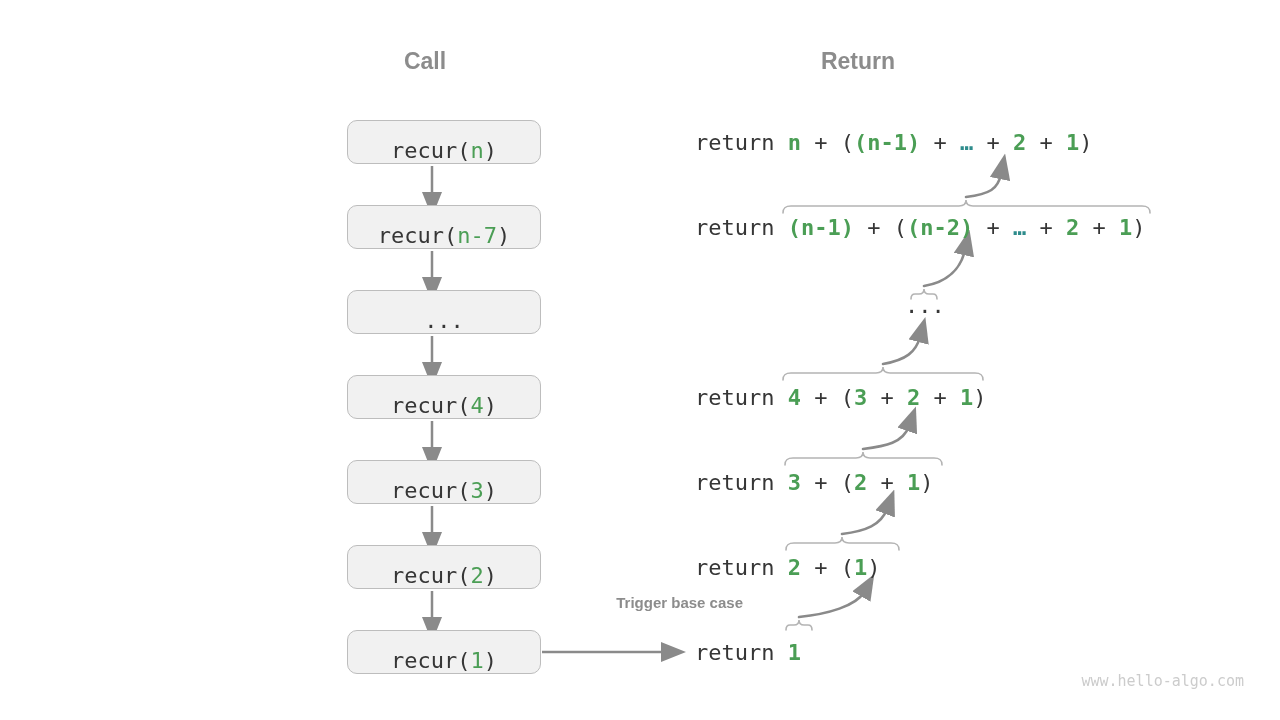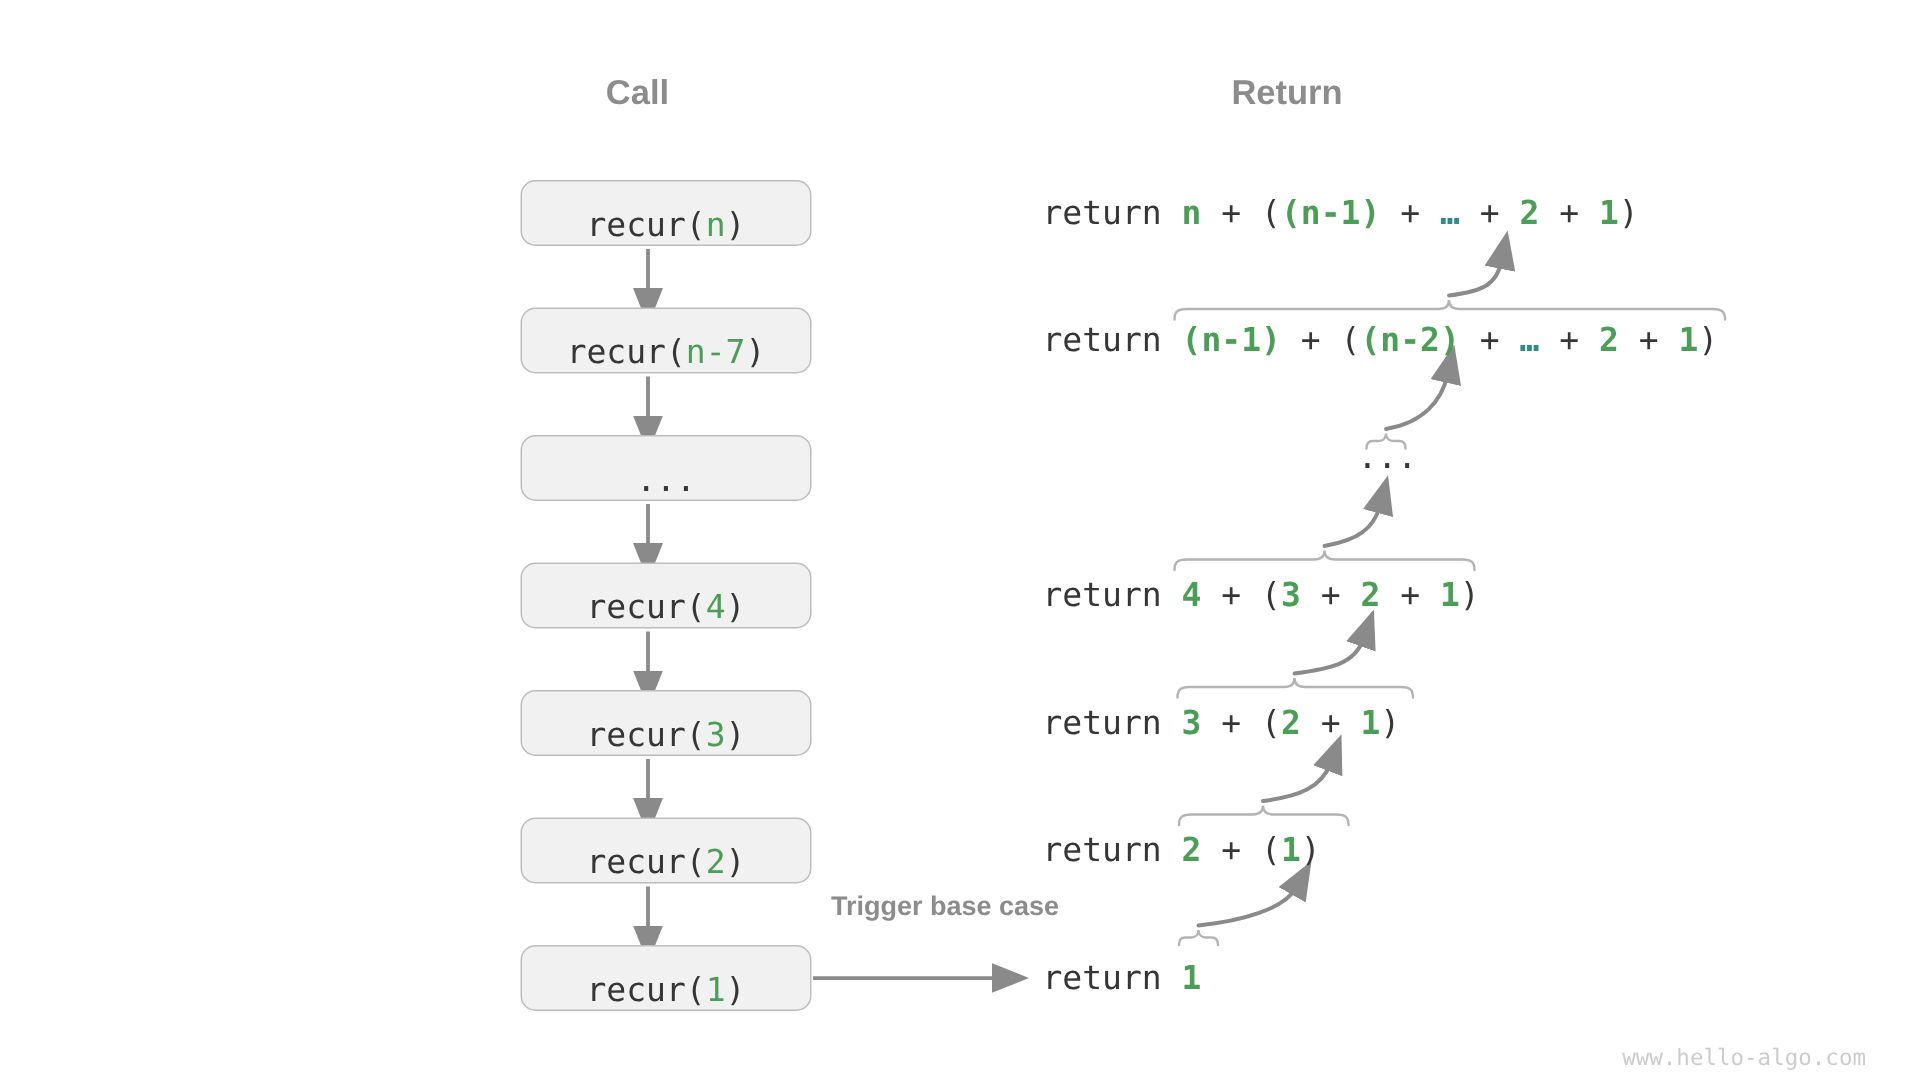--- a/index.html
+++ b/index.html
@@ -24,26 +24,26 @@
     display:flex;align-items:center;
     font-size:22px;color:var(--dark);white-space:pre;
   }
   .tk{white-space:pre;}
   .tk-dark{color:var(--dark);}
   .tk-green{color:var(--green);}
   .tk-teal{color:var(--teal);}
   .ret-line .tk-green,.ret-line .tk-teal{font-weight:700;}
   .call-box .tk-green{font-weight:400;}
   .trigger-label{
-    position:absolute;left:505px;top:594px;width:250px;text-align:center;
+    position:absolute;left:493px;top:594px;width:250px;text-align:right;
     font-family:"Liberation Sans","DejaVu Sans",sans-serif;
-    font-weight:700;font-size:18px;color:var(--heading);
+    font-weight:700;font-size:15px;color:var(--heading);
   }
   .watermark{
-    position:absolute;right:36px;top:696px;
+    position:absolute;right:36px;top:672px;
     font-size:15px;color:var(--watermark);
   }
   svg.overlay{position:absolute;left:0;top:0;pointer-events:none;}
   .v-arrow,.h-arrow{stroke:var(--arrow);stroke-width:2.5;fill:none;}
   .c-arrow{stroke:var(--arrow);stroke-width:2.6;fill:none;stroke-linecap:round;}
   .brace{stroke:var(--brace);stroke-width:1.6;fill:none;stroke-linecap:round;}
 </style>
 </head>
 <body>
 

